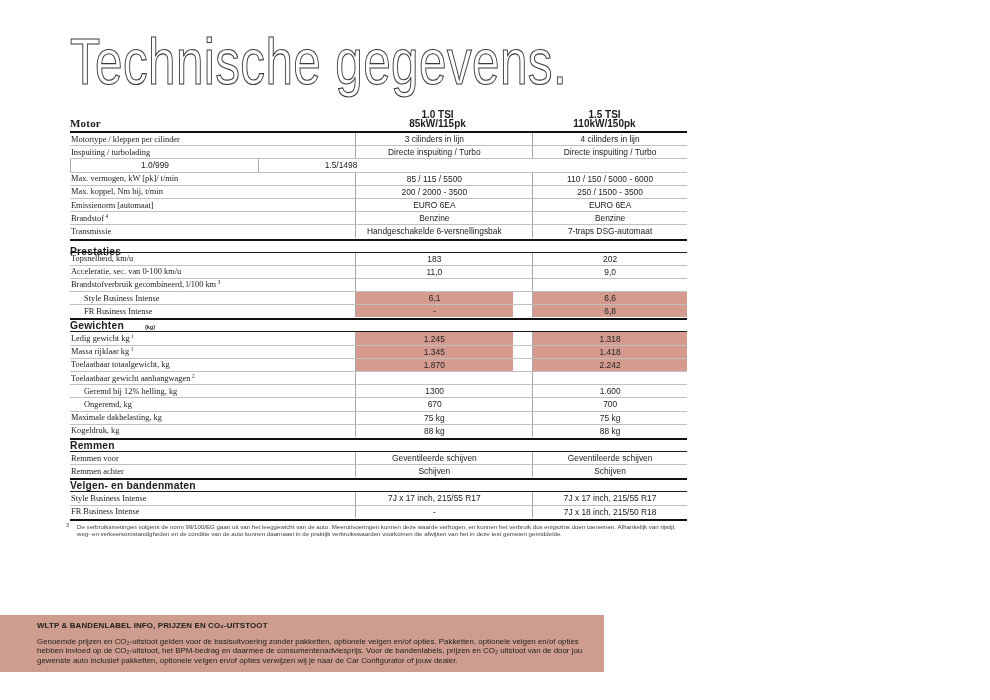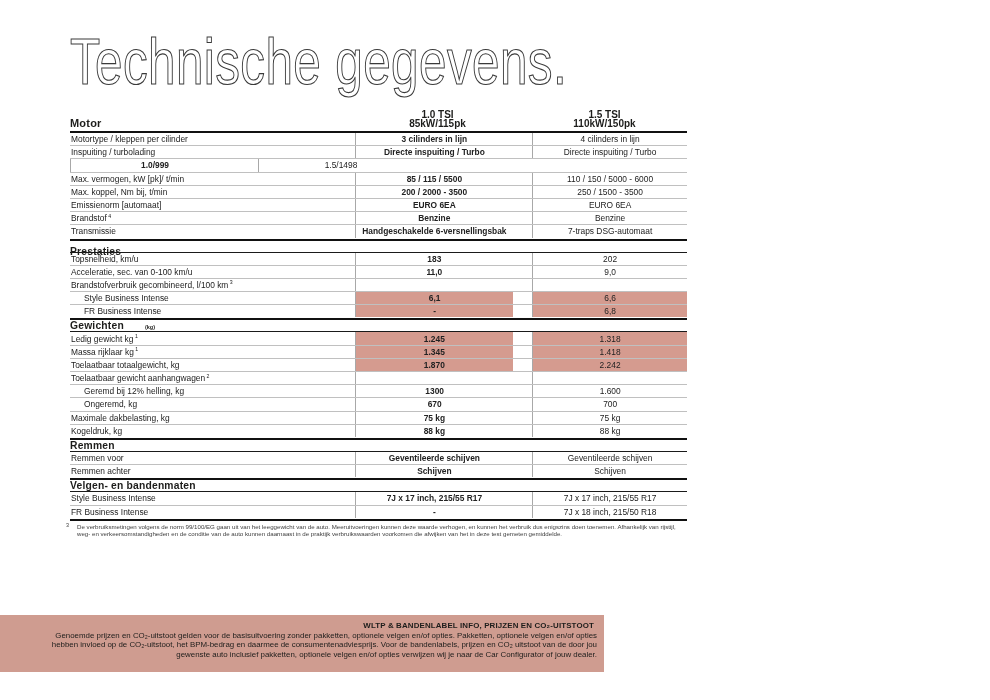--- a/index.html
+++ b/index.html
@@ -10,22 +10,22 @@
   }
   
   .title-svg { position:absolute; left:66px; top:22px; }
   .title-text {
     font-family:"Liberation Sans", sans-serif; font-size:64px;
     fill:none; stroke:#3a3a3a; stroke-width:1.15px; letter-spacing:0.5px;
   }
   
   .spec-table { position:absolute; left:70px; top:106px; width:617px; }
   .thead { display:flex; align-items:flex-end; height:27px; border-bottom:2px solid #111; }
-  .c1 { width:283px; }
-  .c2 { width:169px;font-weight:bold; }
+  .c1 { width:283px;font-family:Liberation Serif, serif; }
+  .c2 { width:169px; }
   .c3 { width:165px; }
   .h1 .sec-label { font-size:11px; font-weight:bold; letter-spacing:0.2px; }
   .h2, .h3 { font-weight:bold; font-size:10px; line-height:9.6px; text-align:center; padding-bottom:2px; }
   #table-rows { border-bottom:2px solid #111; }
   .row { display:flex; align-items:stretch;gap:19px; }
   .data-row { height:13.2px; border-bottom:1px solid #c0c0c0; }
   .section-row { height:14px; border-top:2px solid #111; border-bottom:1px solid #1a1a1a; align-items:center; }
   .no-bb { border-bottom-color:transparent; }
   .sec-label { font-size:10.3px; font-weight:bold; letter-spacing:0.2px; }
   .sec-suffix { font-size:5.5px; font-weight:bold; margin-left:2px; position:relative; top:1px; }
@@ -35,24 +35,24 @@
   .data-row .c2, .data-row .c3 { border-left:1px solid #a8a8a8; justify-content:center; text-align:center; }
   .hl .c2, .hl .c3 { background:var(--hl,#d59b8f); }
   .rsup { font-size:5.2px; vertical-align:super; position:relative; top:-2.5px; margin-left:1.5px; }
   
   .footnote { display:flex; margin-top:2px; width:622px; margin-left:-5px; }
   .fn-sup { flex:0 0 12px; font-size:5.4px; color:#3c3c3c; padding-left:1px; position:relative; top:-1px; }
   .fn-text { font-size:6.15px; line-height:7.5px; color:#3c3c3c; }
   
   .infobox {
     position:absolute; left:0; top:615px; width:604px; height:57px;
-    background:var(--ib,#cf9c90); padding:6px 10px 0 37px;text-align:right;
+    background:var(--ib,#cf9c90); padding:6px 10px 0 37px;
   }
   .ib-title { font-size:7.9px; font-weight:bold; color:#1d1d1b; letter-spacing:0.15px; }
-  .ib-body { font-size:7.9px; line-height:9.4px; color:#1d1d1b; margin-top:1px; width:560px; }
+  .ib-body { font-size:7.9px; line-height:9.4px; color:#1d1d1b; margin-top:7px; width:560px; }
 </style>
 </head>
 <body>
 
 <div class="page">
 
   <svg class="title-svg" width="640" height="90">
     <text x="4" y="62" class="title-text" textLength="497" lengthAdjust="spacingAndGlyphs">Technische gegevens.</text>
   </svg>
 

